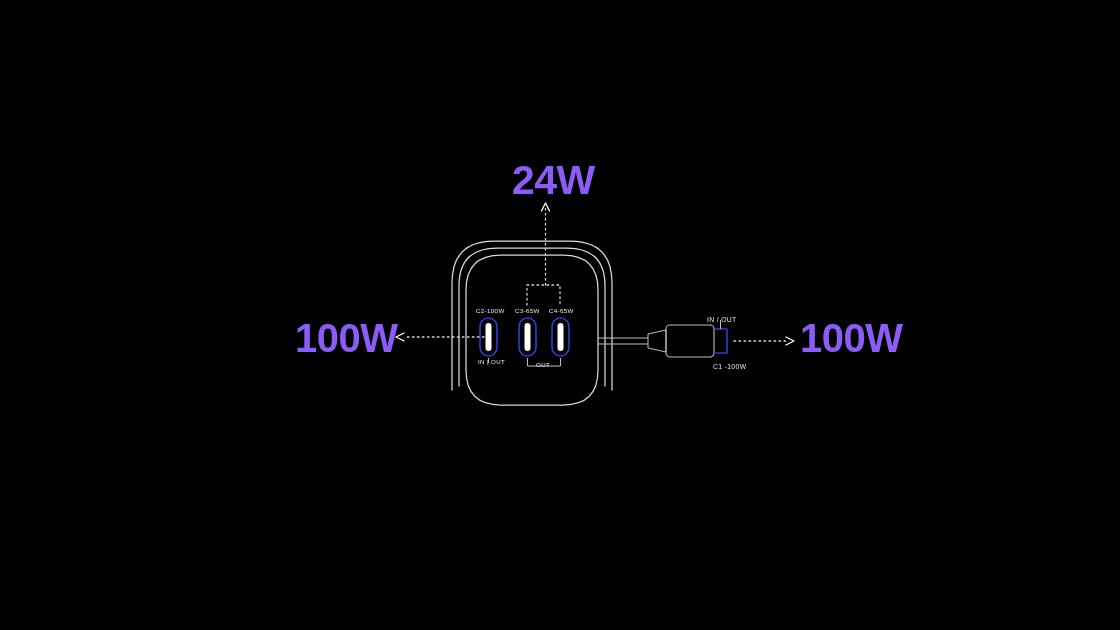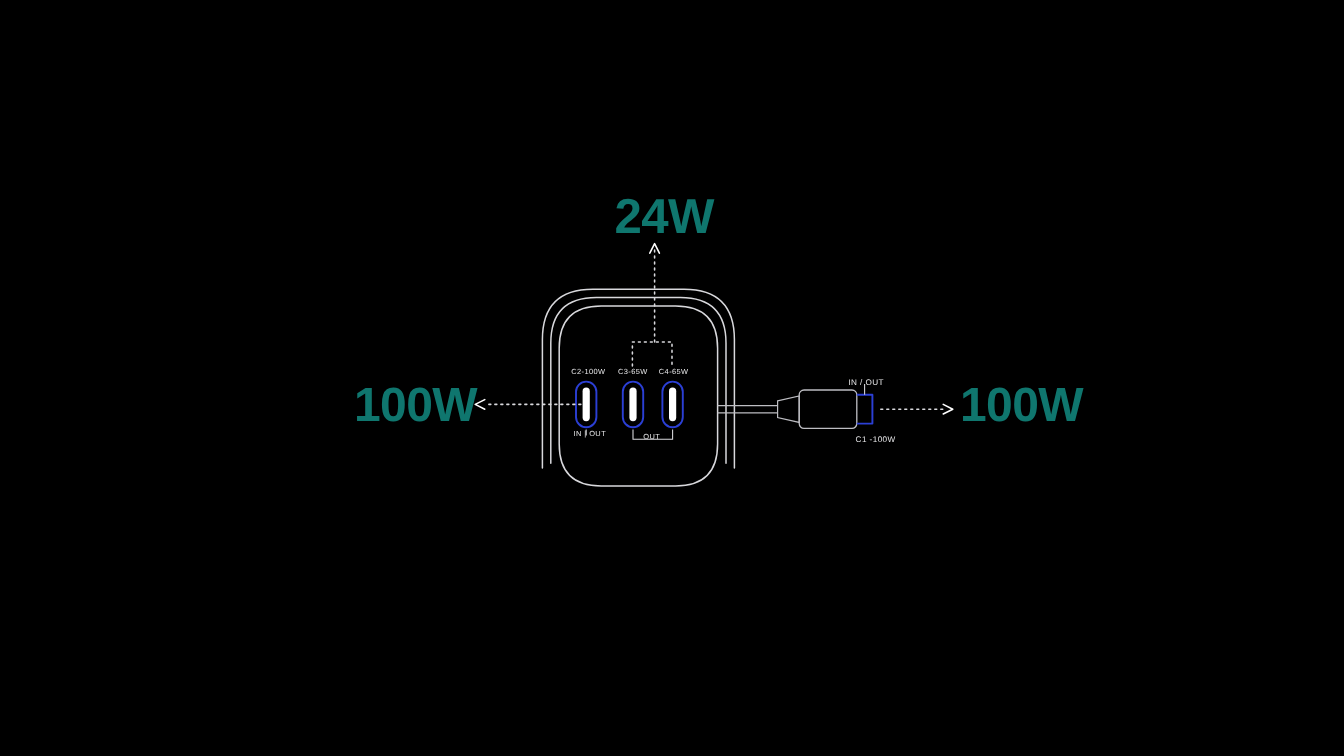--- a/index.html
+++ b/index.html
@@ -21,21 +21,21 @@
     top: 0;
     width: 1120px;
     height: 630px;
     background: #000000;
   }
   #stage svg {
     display: block;
   }
   .wlabel {
     position: absolute;
-    color: #0f766e;
+    color: #8b5cf6;
     font-family: "Liberation Sans", sans-serif;
     font-weight: 600;
     letter-spacing: -0.5px;
     white-space: nowrap;
     line-height: 1;
   }
   #label-24w {
     left: 512px;
     top: 160px;
     font-size: 41px;

